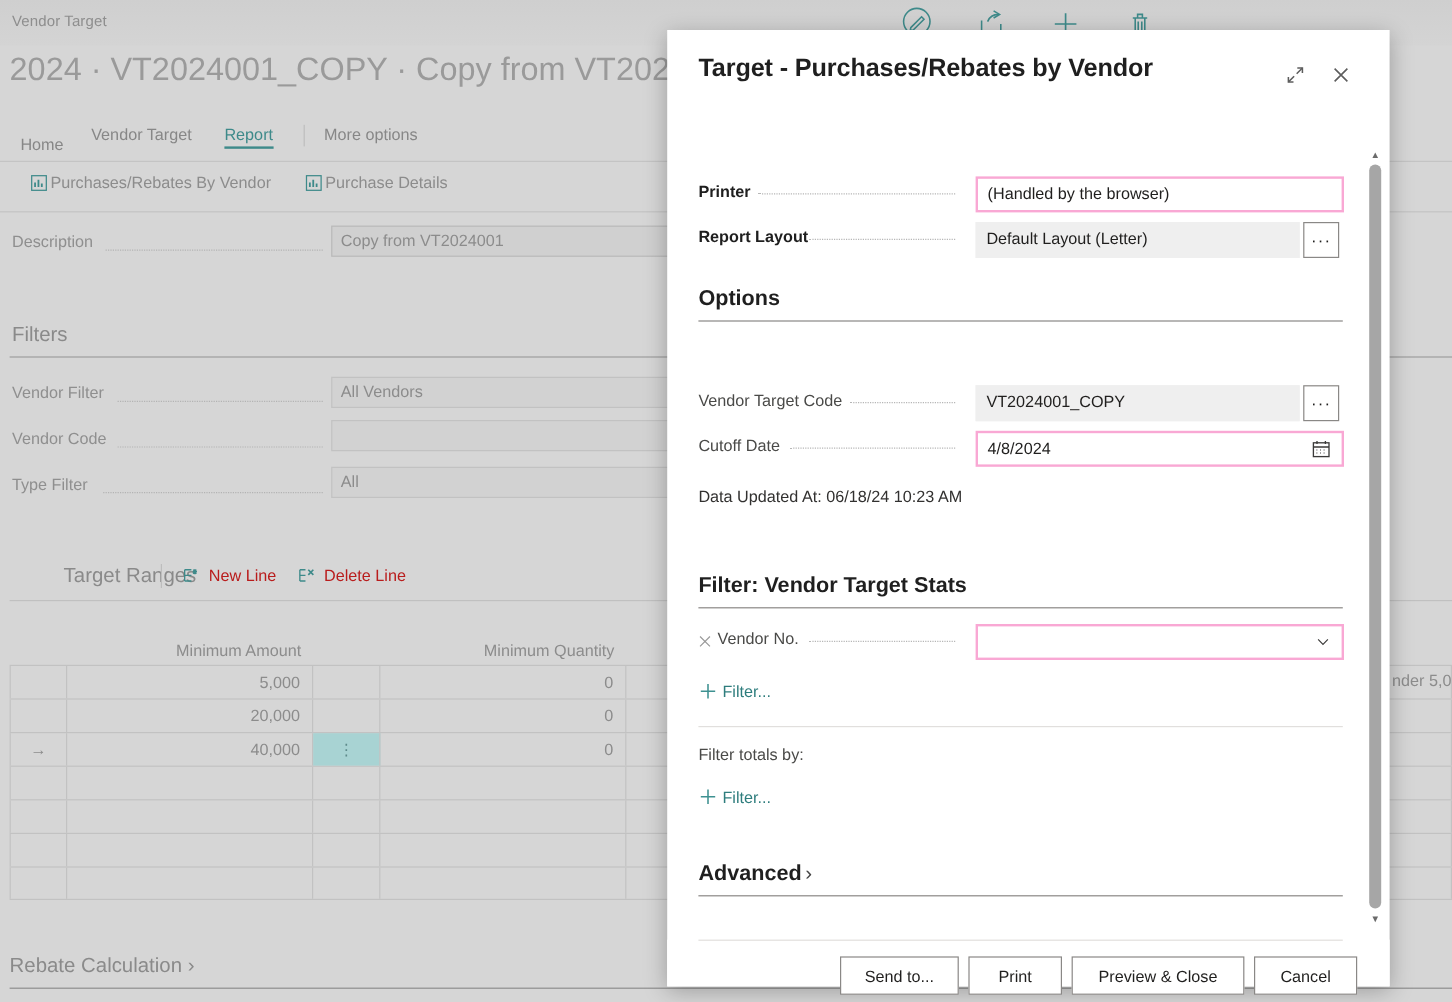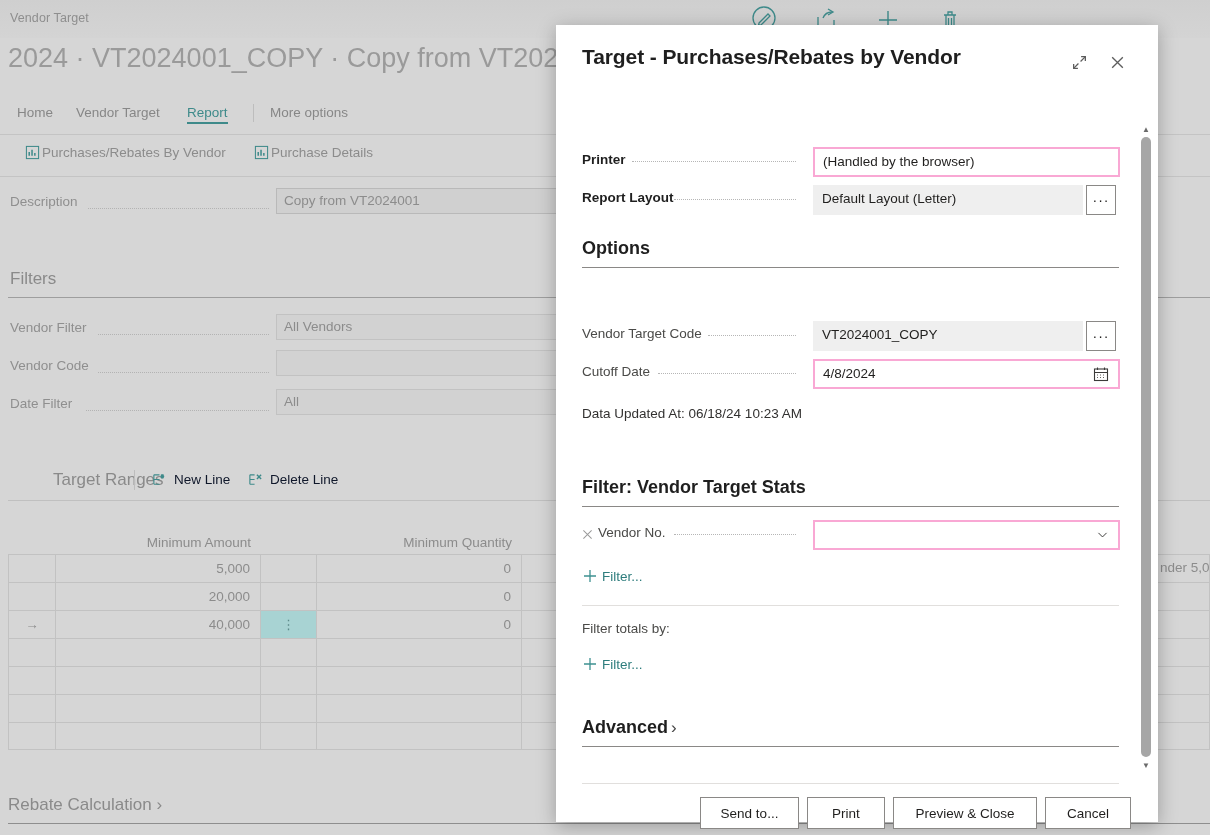--- a/index.html
+++ b/index.html
@@ -71,21 +71,21 @@
   .bginput.flat { border:1px solid #c2c2c2; background:#d2d2d2; }
 
   .bgsection {
     position: absolute; font-size: 17px; color: #8a8a8a; font-weight: 400;
   }
   .bgsecline { position: absolute; height:1px; background:#9e9e9e; }
 
   
   #tr-head { position:absolute; left:10px; top:470px; font-size:17px; color:#8a8a8a;margin-left:43px; }
   #tr-div { position:absolute; left:134px; top:470px; width:1px; height:20px; background:#bdbdbd; }
-  .tr-act { position:absolute; top:472px; display:flex; align-items:center; gap:7px; font-size:13.5px; color:#0f172a; white-space:nowrap;}
+  .tr-act { position:absolute; top:472px; display:flex; align-items:center; gap:7px; font-size:13.5px; color:#b91c1c; white-space:nowrap;}
   .tr-act .ricon { color:#3e8a8a; }
   #tr-line { position:absolute; left:8px; top:500px; width:1202px; height:1px; background:#c0c0c0; }
 
   #grid { position:absolute; left:8px; top:528px; width:1202px; }
   .ghead { display:flex; height:26px; align-items:flex-end; font-size:12px; color:#979797; }
   .ghead .gc { padding: 0 8px 4px 8px; }
   .grow { display:flex; height:28px; border-top:1px solid #c2c2c2; }
   .grow:last-child { border-bottom:1px solid #c2c2c2; }
   .gc { border-right:1px solid #c2c2c2; font-size:13.5px; color:#8c8c8c; display:flex; align-items:center; }
   .gc.num { justify-content:flex-end; padding-right:10px; }
@@ -227,21 +227,21 @@
       <svg viewBox="0 0 32 32" width="32" height="32" fill="none" stroke="currentColor" stroke-width="1.3">
         <path d="M10 11 L22 11 M12 11 L12 24 L20 24 L20 11 M14 8 L18 8 L18 11 L14 11 Z M14.5 14 L14.5 21 M17.5 14 L17.5 21"></path>
       </svg>
     </div>
   </div>
 
   <div class="bc">Vendor Target</div>
   <div class="page-title">2024 · VT2024001_COPY · Copy from VT2024001</div>
 
   <div id="navtabs">
-    <div class="ntab" style="left:17px;">Home</div>
+    <div class="ntab" style="left:17px;margin-top:8px;">Home</div>
     <div class="ntab" style="left:76px;">Vendor Target</div>
     <div class="ntab sel" style="left:187px;">Report</div>
     <div class="ndiv" style="left:253px;"></div>
     <div class="ntab" style="left:270px;">More options</div>
   </div>
   <div id="ribbonline"></div>
 
   <div id="ribbon">
     <div class="ritem" style="left:25px;">
       <span class="ricon">
@@ -272,21 +272,21 @@
   <div class="bgsecline" style="left:8px; top:297px; width:1202px;"></div>
 
   <div class="bglabel" style="left:10px; top:320px;">Vendor Filter</div>
   <div class="bgdots" style="left:98px; top:334px; width:171px;"></div>
   <div class="bginput flat" style="left:276px; top:314px; width:640px;">All Vendors</div>
 
   <div class="bglabel" style="left:10px; top:358px;">Vendor Code</div>
   <div class="bgdots" style="left:98px; top:372px; width:171px;"></div>
   <div class="bginput flat" style="left:276px; top:350px; width:640px;"></div>
 
-  <div class="bglabel" style="left:10px; top:396px;">Date Filter</div>
+  <div class="bglabel" style="left:10px; top:396px;">Type Filter</div>
   <div class="bgdots" style="left:86px; top:410px; width:183px;"></div>
   <div class="bginput flat" style="left:276px; top:389px; width:640px;">All</div>
 
   <div id="tr-head">Target Ranges</div>
   <div id="tr-div"></div>
   <div class="tr-act" style="left:152px;">
     <span class="ricon">
       <svg viewBox="0 0 16 16" width="15" height="15" fill="none" stroke="currentColor" stroke-width="1.2">
         <path d="M2 3 L8 3 M2 8 L8 8 M2 13 L8 13 M2 3 L2 13"></path>
         <path d="M11 2.5 L11 7 M9 4.7 L13 4.7 M9.6 2.9 L12.4 6.5 M12.4 2.9 L9.6 6.5"></path>

